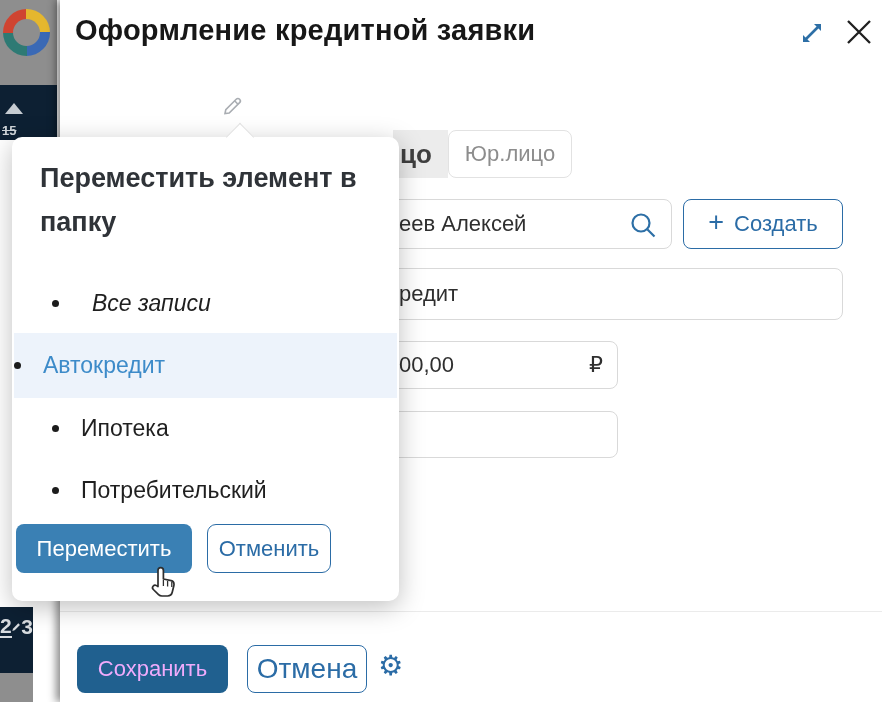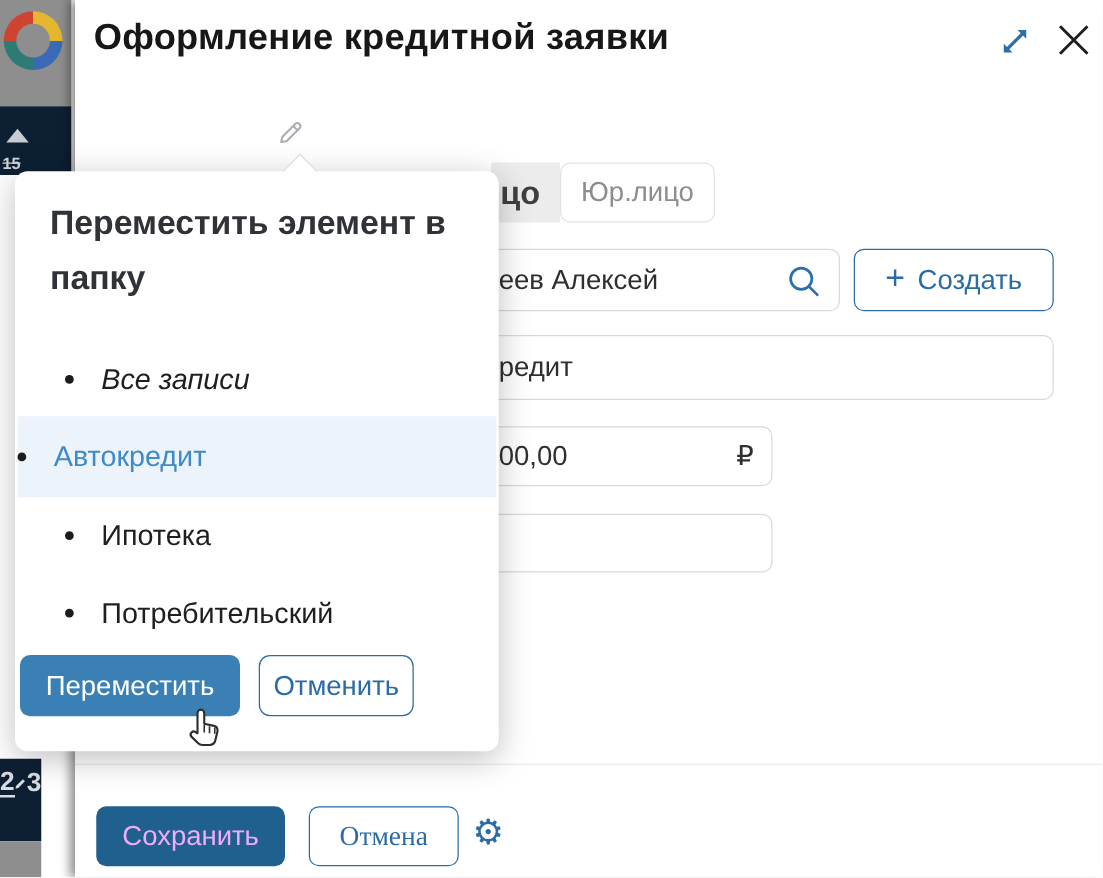--- a/index.html
+++ b/index.html
@@ -52,37 +52,37 @@
   .product-field { left:15px; top:268px; width:768px; height:52px; }
   .amount-field { left:15px; top:341px; width:543px; height:48px; }
   .amount-field .cur { position:absolute; right:14px; top:50%; transform:translateY(-50%); color:#2f2f2f; }
   .empty-field { left:15px; top:411px; width:543px; height:47px; }
 
   
   .footer-divider { position:absolute; left:0; top:611px; width:822px; height:1px; background:#ebebeb; }
   .save-btn { position:absolute; left:17px; top:645px; width:151px; height:48px; background:#20608f; border:none;
     border-radius:8px; color:#f0abfc; font-size:22px; font-family:inherit; cursor:pointer; }
   .cancel-btn { position:absolute; left:187px; top:645px; width:120px; height:48px; background:#fff;
-    border:1.5px solid #2b6ca6; border-radius:8px; color:#2b6ca6; font-size:22px; font-family:Liberation Serif, serif; cursor:pointer; }
+    border:1.5px solid #2b6ca6; border-radius:8px; color:#2b6ca6; font-size:28px; font-family:Liberation Sans, sans-serif; cursor:pointer; }
   .gear-btn { position:absolute; left:318px; top:652px; font-size:28px; color:#2b6ca6; cursor:pointer; line-height:1; background:none; border:none; font-family:inherit; }
 
   
   .popup { position:absolute; left:12px; top:137px; width:387px; height:464px; background:#fff; border-radius:10px;
     box-shadow:0 6px 26px rgba(0,0,0,0.25); z-index:5; }
   .popup-caret { position:absolute; left:230px; top:127px; width:20px; height:20px; background:#fff;
     transform:rotate(45deg); border-top:1px solid #e0e0e0; border-left:1px solid #e0e0e0; z-index:6; }
   .popup-title { position:absolute; left:28px; top:20px; width:330px; font-size:27px; font-weight:600;
     color:#2f3338; line-height:1.62; }
   .p-item { position:absolute; left:40px; right:12px; height:46px; display:flex; align-items:center;
     font-size:23px; color:#1f1f1f; cursor:pointer; }
   .p-item .bullet { width:7px; height:7px; border-radius:50%; background:#1c1c1c; margin-right:22px; flex:0 0 auto; }
   .p-item.italic span.lbl { font-style:italic; }
   .p-item.selected { left:2px; right:2px; background:#edf3fb; }
   .p-item.selected .lbl { color:#3d8bc9; }
-  .it1 { top:143px; } .it2 { top:196px; height:65px; } .it3 { top:268px; } .it4 { top:330px; }
+  .it1 { top:143px;gap:11px; } .it2 { top:196px; height:65px; } .it3 { top:268px; } .it4 { top:330px; }
   .move-btn { position:absolute; left:4px; top:387px; width:176px; height:49px; background:#3a80b4; border:none;
     border-radius:8px; color:#ffffff; font-size:22px; font-family:inherit; cursor:pointer; }
   .pcancel-btn { position:absolute; left:195px; top:387px; width:124px; height:49px; background:#fff;
     border:1.5px solid #2b6ca6; border-radius:9px; color:#2b6ca6; font-size:22px; font-family:inherit; cursor:pointer; }
 
   .cursor-hand { position:absolute; left:145px; top:564px; z-index:20; }
 </style>
 </head>
 <body>
 

